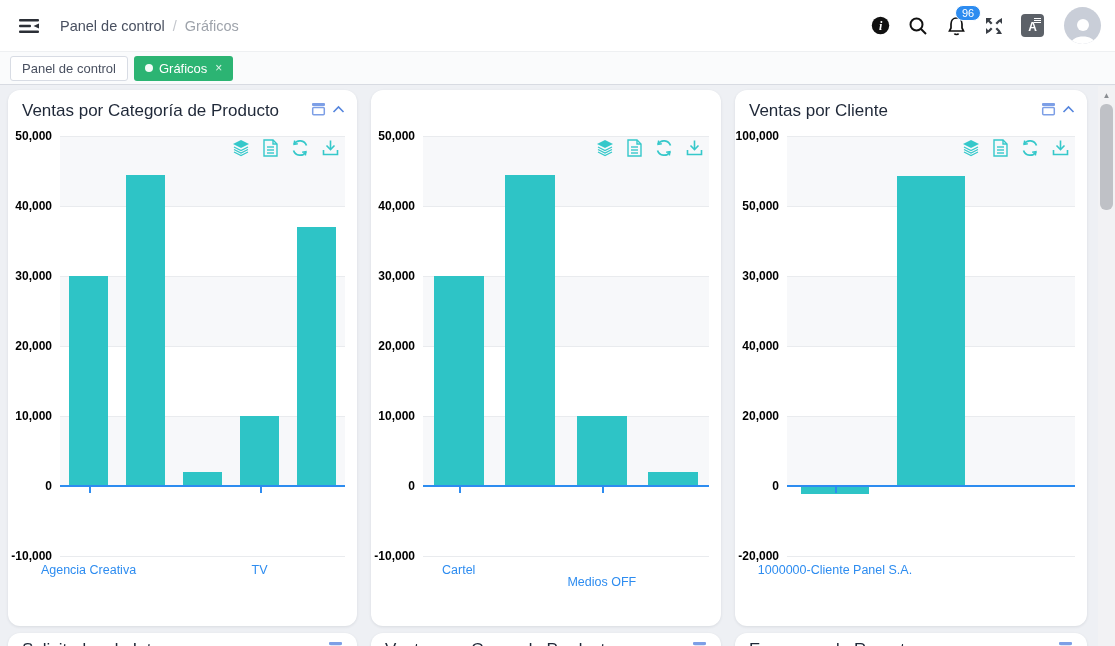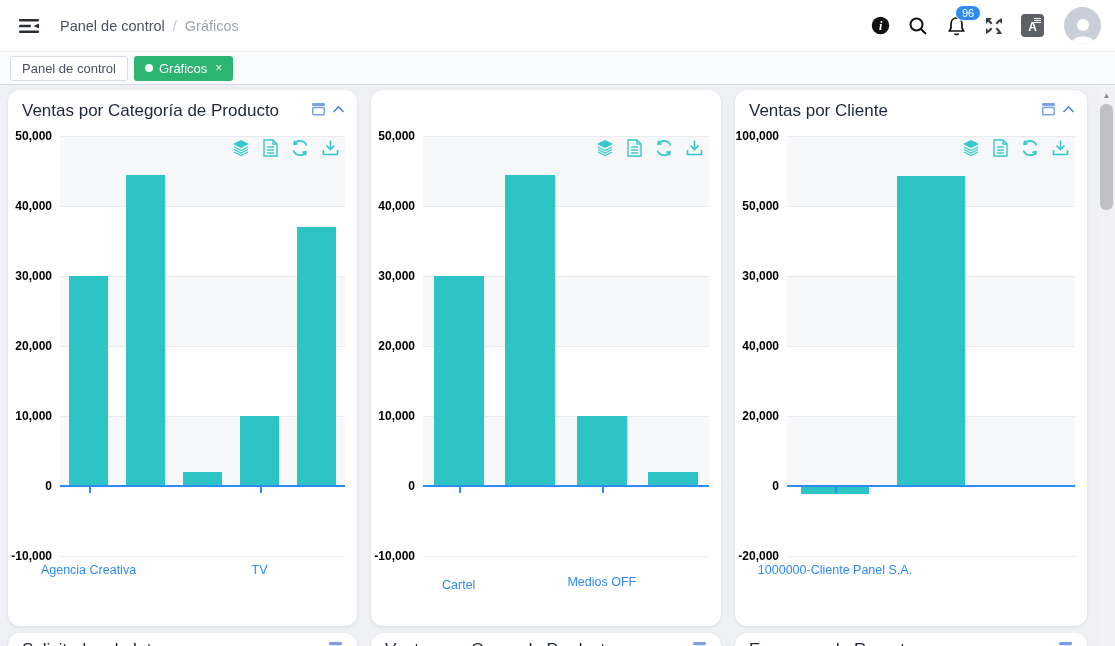--- a/index.html
+++ b/index.html
@@ -252,21 +252,21 @@
           <div class="grid" style="top:210px"></div>
           <div class="grid" style="top:280px"></div>
           <div class="grid" style="top:350px"></div>
           <div class="grid" style="top:420px"></div>
           <div class="zero" style="top:349px"></div>
           <div class="bar" style="left:10.7px;width:50.0px;top:140.0px;height:210.0px"></div>
           <div class="bar" style="left:82.2px;width:50.0px;top:38.5px;height:311.5px"></div>
           <div class="bar" style="left:153.7px;width:50.0px;top:280.0px;height:70.0px"></div>
           <div class="bar" style="left:225.2px;width:50.0px;top:336.0px;height:14.0px"></div>
           <div class="xtick" style="left:35.8px;top:351px"></div>
-          <div class="xlabel" style="left:-54.3px;top:442px">Cartel</div>
+          <div class="xlabel" style="left:-54.3px;top:427px">Cartel</div>
           <div class="xtick" style="left:178.8px;top:351px"></div>
           <div class="xlabel" style="left:88.8px;top:439px">Medios OFF</div>
         </div>
     </div>
 
     <div class="card chart-card">
       <div class="card-head">
         <div class="card-title">Ventas por Cliente</div>
         <div class="head-icons">
           <svg width="15" height="14" viewBox="0 0 15 14">

